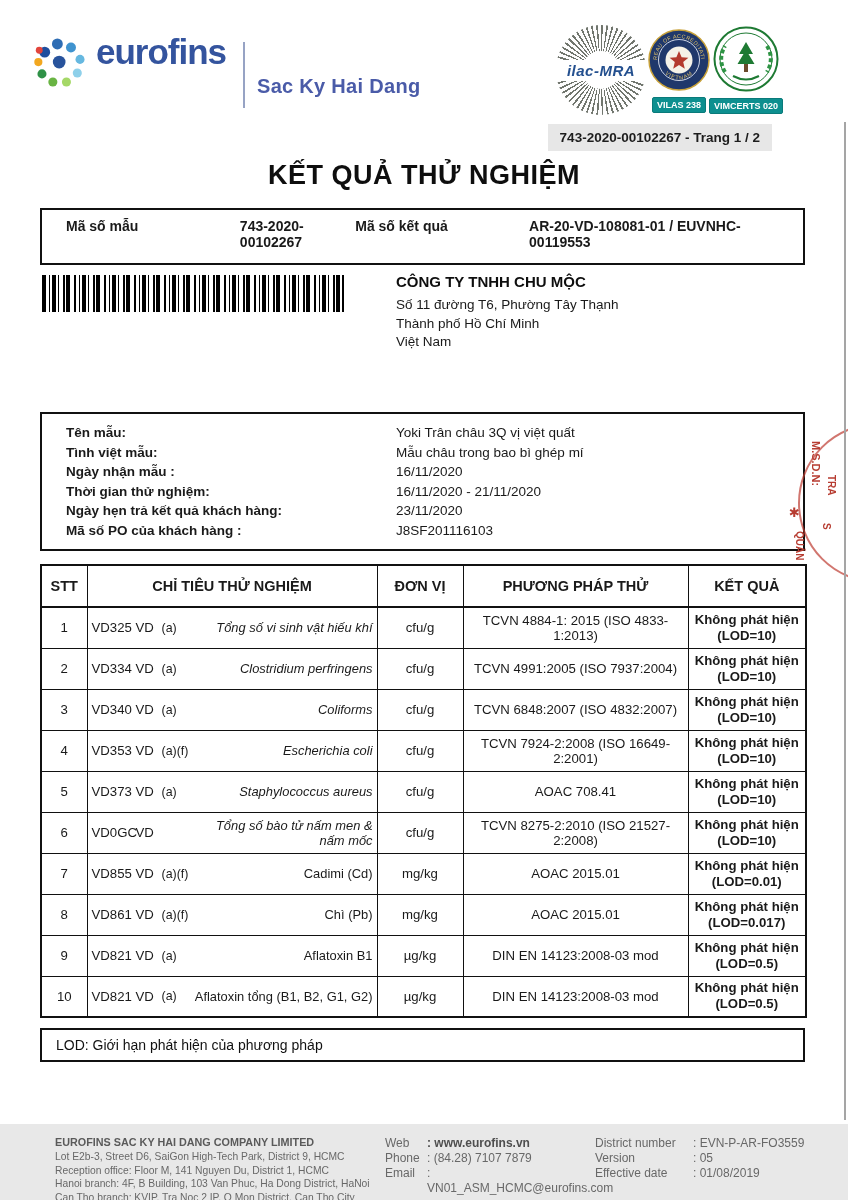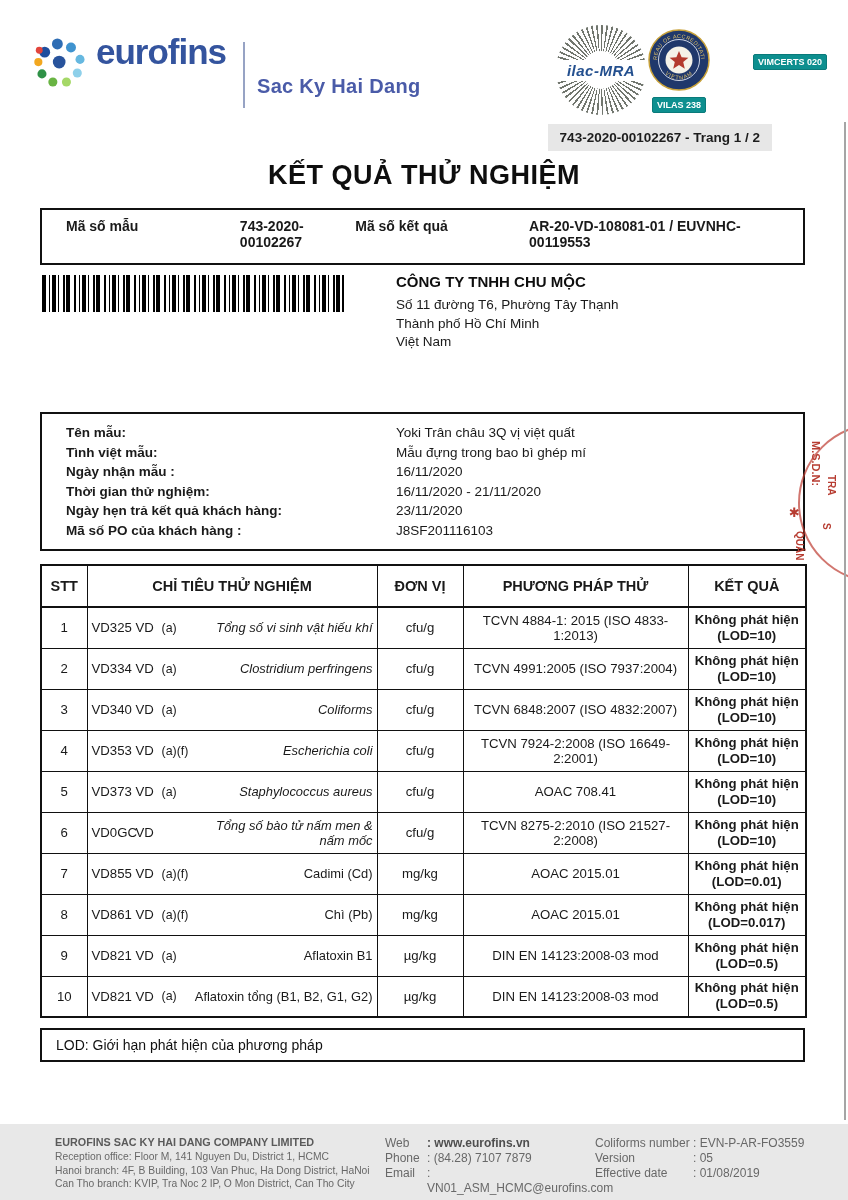--- a/index.html
+++ b/index.html
@@ -31,21 +31,21 @@
     position:relative;
   }
   .ilac-ring::after { content:""; position:absolute; inset:26px; border-radius:50%; background:#fff; }
   .ilac-band {
     position:absolute; left:-3px; right:-3px; top:35px; height:21px; background:#fff;
     display:flex; align-items:center; justify-content:center;
   }
   .ilac-text { font-size:15px; font-weight:bold; font-style:italic; color:#24508f; letter-spacing:.5px; }
 
   .cert-vilas { position:absolute; left:648px; top:17px; width:62px; display:flex; flex-direction:column; align-items:center; }
-  .cert-vimcerts { position:absolute; left:712px; top:14px; width:68px; display:flex; flex-direction:row; align-items:center;gap:41px; }
+  .cert-vimcerts { position:absolute; left:712px; top:14px; width:68px; display:flex; flex-direction:column; align-items:center; }
   .cert-box {
     margin-top:6px; background:#0d8f8f; color:#fff; font-size:9px; font-weight:bold;
     padding:2px 4px; border:1px solid #0a7a7a; border-radius:2px; white-space:nowrap;
   }
 
   .page-ref {
     position:absolute; top:112px; right:76px;
     background:#e7e7e7; padding:6px 12px;
     font-size:13.5px; font-weight:bold; color:#1d1d1d;
   }
@@ -237,21 +237,21 @@
     </div>
   </div>
 
   <div class="info-box">
       <div class="info-row">
         <span class="info-label">Tên mẫu:</span>
         <span class="info-value">Yoki Trân châu 3Q vị việt quất</span>
       </div>
       <div class="info-row">
         <span class="info-label">Tình việt mẫu:</span>
-        <span class="info-value">Mẫu đựng trong bao bì ghép mí</span>
+        <span class="info-value">Mẫu châu trong bao bì ghép mí</span>
       </div>
       <div class="info-row">
         <span class="info-label">Ngày nhận mẫu :</span>
         <span class="info-value">16/11/2020</span>
       </div>
       <div class="info-row">
         <span class="info-label">Thời gian thử nghiệm:</span>
         <span class="info-value">16/11/2020 - 21/11/2020</span>
       </div>
       <div class="info-row">
@@ -468,20 +468,21 @@
       <span>LOD: Giới hạn phát hiện của phương pháp</span>
     </div>
   </div>
 
   <div class="scan-edge"></div>
 
   <div class="footer">
     <div class="f-col1">
       <div class="f-company">EUROFINS SAC KY HAI DANG COMPANY LIMITED</div>
       <div>
+          <div class="f-line">Lot E2b-3, Street D6, SaiGon High-Tech Park, District 9, HCMC</div>
           <div class="f-line">Reception office: Floor M, 141 Nguyen Du, District 1, HCMC</div>
           <div class="f-line">Hanoi branch: 4F, B Building, 103 Van Phuc, Ha Dong District, HaNoi</div>
           <div class="f-line">Can Tho branch: KVIP, Tra Noc 2 IP, O Mon District, Can Tho City</div>
         </div>
     </div>
     <div class="f-col2">
         <div class="f-row">
           <span class="f-label">Web</span>
           <span class="f-value">: www.eurofins.vn</span>
         </div>
@@ -489,21 +490,21 @@
           <span class="f-label">Phone</span>
           <span class="f-value">: (84.28) 7107 7879</span>
         </div>
         <div class="f-row">
           <span class="f-label">Email</span>
           <span class="f-value">: VN01_ASM_HCMC@eurofins.com</span>
         </div>
       </div>
     <div class="f-col3">
         <div class="f-row">
-          <span class="f-label2">Coliforms number</span>
+          <span class="f-label2">District number</span>
           <span class="f-value">: EVN-P-AR-FO3559</span>
         </div>
         <div class="f-row">
           <span class="f-label2">Version</span>
           <span class="f-value">: 05</span>
         </div>
         <div class="f-row">
           <span class="f-label2">Effective date</span>
           <span class="f-value">: 01/08/2019</span>
         </div>

